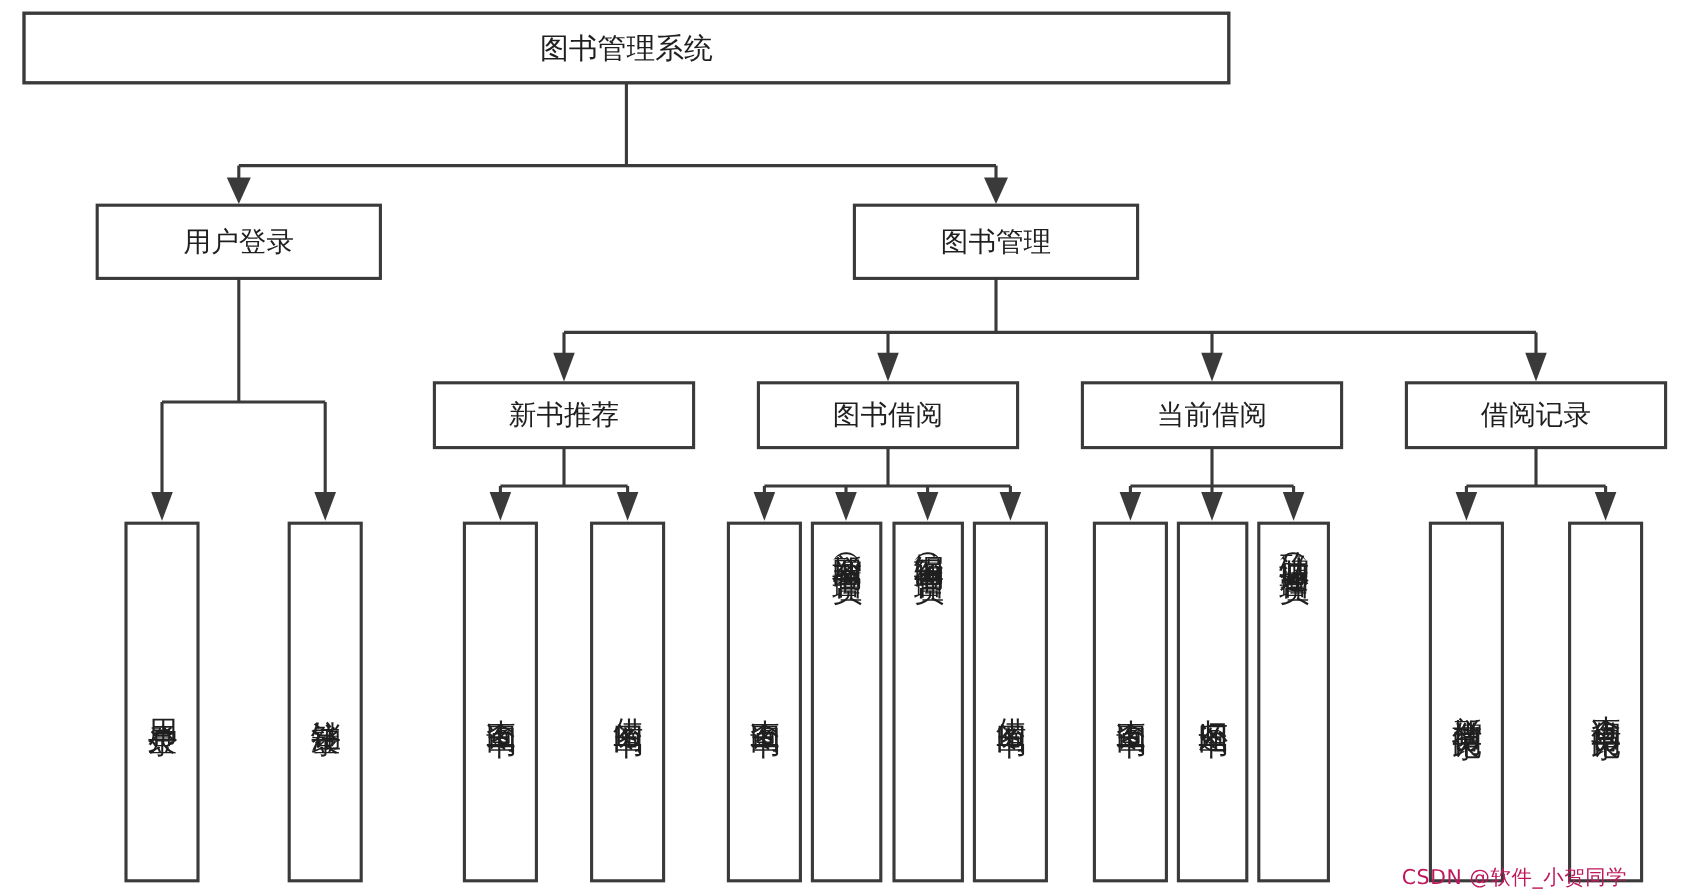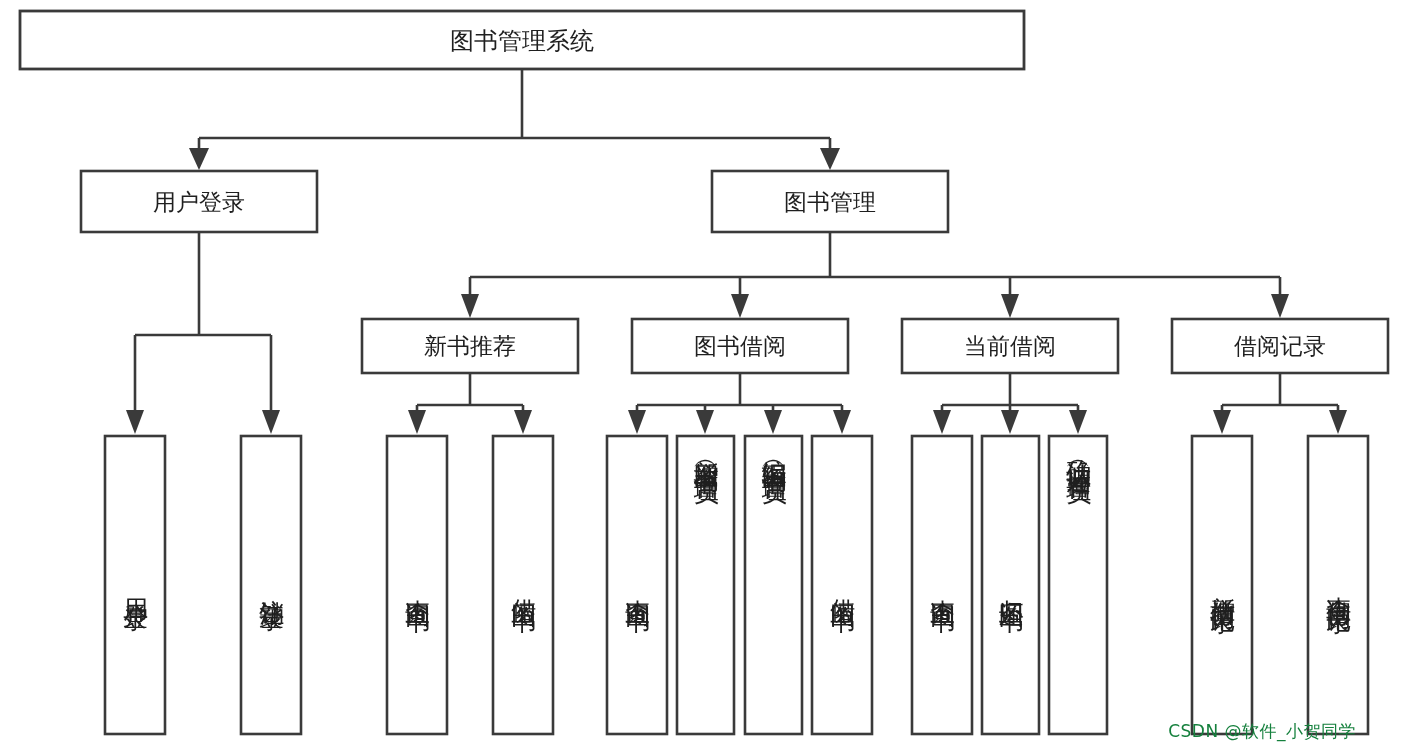--- a/index.html
+++ b/index.html
@@ -68,21 +68,21 @@
     color: #1f1f1f;
     white-space: nowrap;
     text-align: center;
   }
   .watermark {
     position: absolute;
     right: 8px;
     bottom: 4px;
     font-family: "DejaVu Sans", "Liberation Sans", sans-serif;
     font-size: 17px;
-    color: #15803d;
+    color: #be185d;
     white-space: nowrap;
     letter-spacing: 0.5px;
   }
 </style>
 </head>
 <body>
 
 <div id="diagram-root">
 
   <svg class="flow" viewBox="0 0 1405 747">

